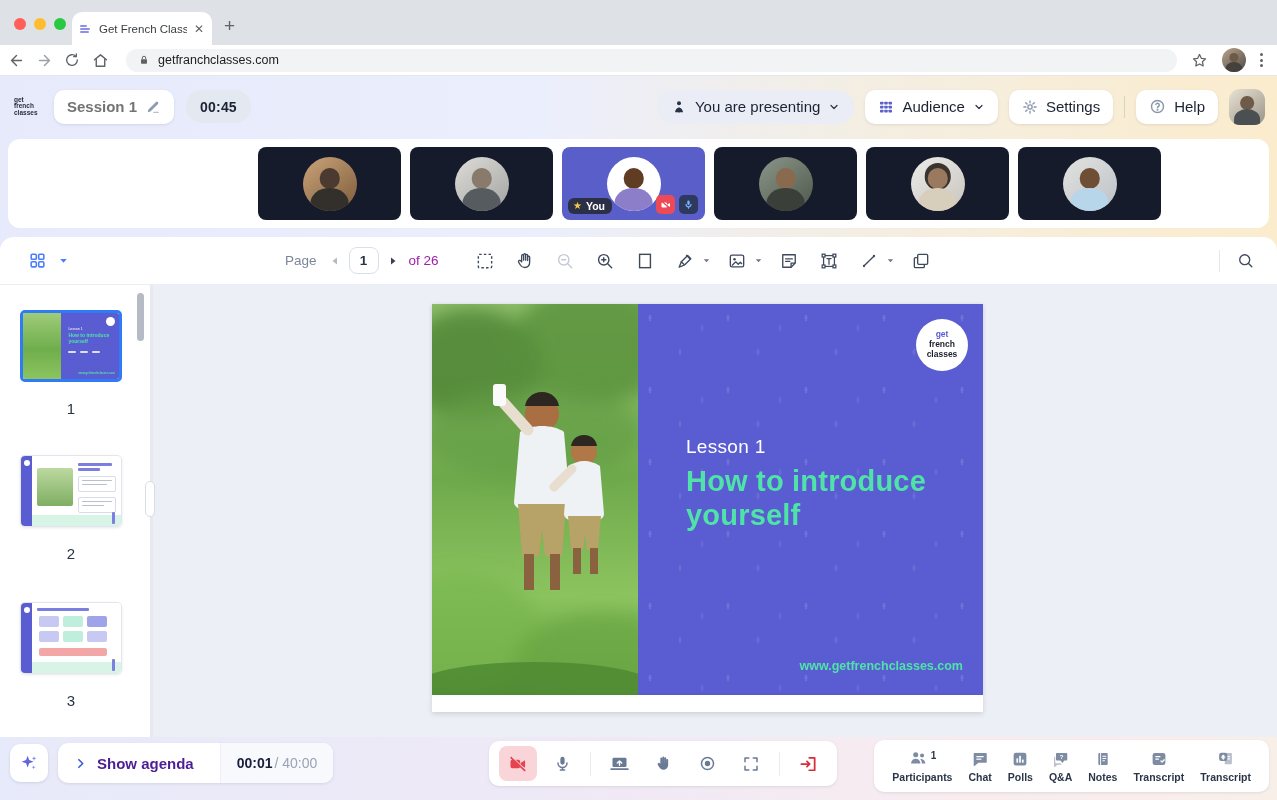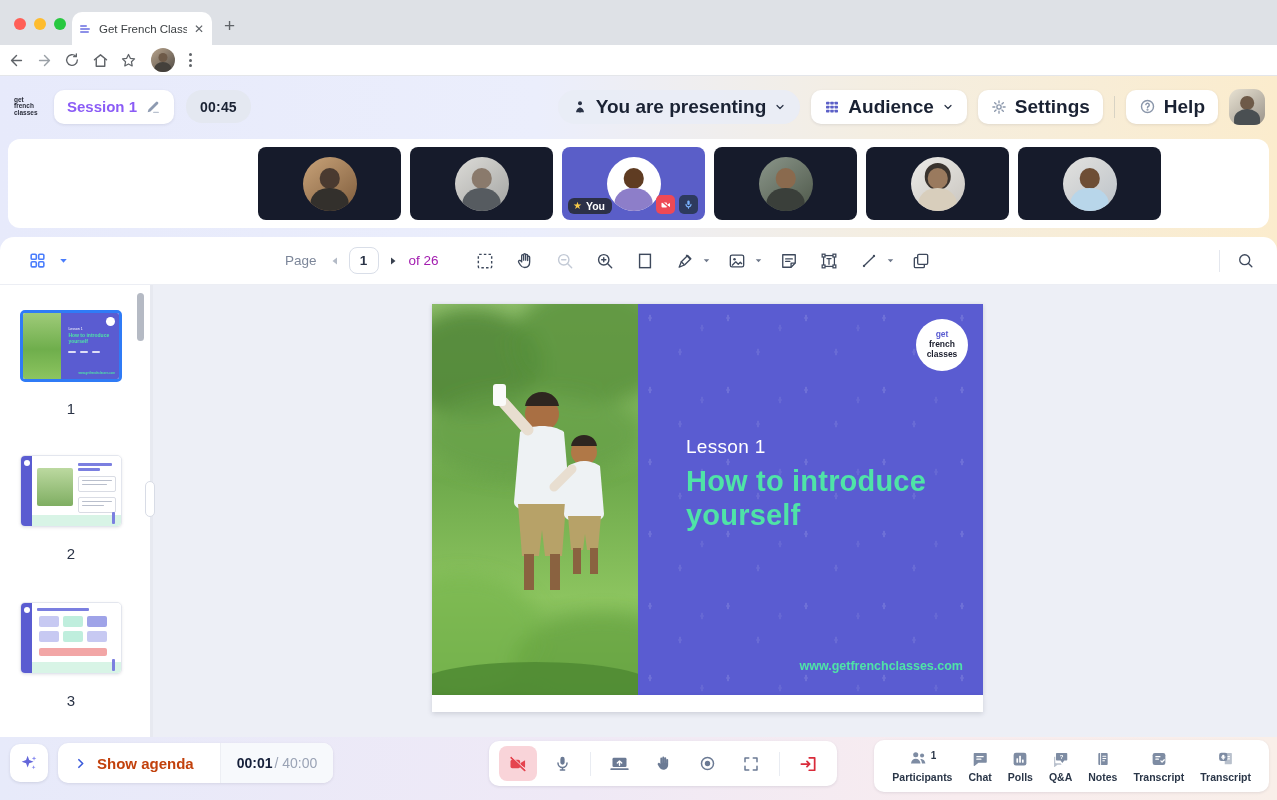--- a/index.html
+++ b/index.html
@@ -34,28 +34,28 @@
 
   
   .grad-top { position:absolute; left:0; top:76px; width:1277px; height:209px;
               background:linear-gradient(90deg,#e7eafb 0%,#ebeefc 42%,#f4eee2 68%,#fbeccd 100%); }
   .app-header { position:absolute; left:0; top:0; width:1277px; height:61px; display:flex; align-items:center; }
   .logo-mini { margin-left:14px; width:30px; line-height:1; font-size:6.5px; font-weight:bold; color:#2a2d3a; letter-spacing:0; }
   .logo-mini div { white-space:nowrap; }
   .pill-white { background:#fff; border-radius:10px; height:34px; display:flex; align-items:center;
                 box-shadow:0 1px 3px rgba(25,32,56,.10); padding:0 13px; gap:8px; }
   .session-pill { margin-left:10px; }
-  .session-title { font-size:15px; font-weight:bold; color:#8b5cf6; }
+  .session-title { font-size:15px; font-weight:bold; color:#737373; }
   .timer-pill { margin-left:12px; background:#e4e8f1; border-radius:16px; height:33px;
                 display:flex; align-items:center; padding:0 14px; }
   .timer-text { font-size:14px; font-weight:bold; color:#1a2233; letter-spacing:.2px; }
   .header-right { margin-left:auto; display:flex; align-items:center; gap:11px; padding-right:12px; }
   .presenting-pill { background:rgba(233,236,246,.95); border-radius:17px; height:34px;
                      display:flex; align-items:center; gap:8px; padding:0 14px; }
-  .btn-label { font-size:19px; font-weight:bold; color:#1a2233; }
+  .btn-label { font-size:15px; font-weight:normal; color:#1a2233; }
   .v-div { width:1px; height:22px; background:#d8d3c4; }
   .header-avatar { width:36px; height:36px; border-radius:11px; background:linear-gradient(140deg,#e8e2d2,#9a938a); position:relative; overflow:hidden; }
   .sil-head { position:absolute; left:50%; top:22%; width:38%; height:38%; transform:translateX(-50%); border-radius:50%; }
   .sil-body { position:absolute; left:50%; top:58%; width:72%; height:55%; transform:translateX(-50%); border-radius:50% 50% 0 0; }
 
   
   .strip-card { position:absolute; left:8px; top:63px; width:1261px; height:89px; background:#fff; border-radius:12px;
                 display:flex; align-items:center; gap:9px; padding-left:250px; }
   .tile { width:143px; height:73px; border-radius:8px; background:#161b2b; position:relative;
           display:flex; align-items:center; justify-content:center; flex:0 0 auto; }
@@ -148,21 +148,21 @@
   .slide-site { position:absolute; right:20px; bottom:22px; font-size:12.5px; font-weight:bold; color:#4fe3a7; }
 
   
   .bottom-bar { position:absolute; left:0; top:737px; width:1277px; height:63px;
                 background:linear-gradient(90deg,#e7eafa 0%,#efe9f6 45%,#f8ecef 75%,#f9efe9 100%); }
   .ai-btn { position:absolute; left:10px; top:7px; width:38px; height:38px; border-radius:10px; background:#fff;
             box-shadow:0 1px 3px rgba(25,32,56,.12); display:flex; align-items:center; justify-content:center; }
   .agenda-pill { position:absolute; left:58px; top:6px; height:40px; background:#fff; border-radius:10px;
                  box-shadow:0 1px 3px rgba(25,32,56,.10); display:flex; align-items:center; }
   .agenda-main { display:flex; align-items:center; gap:10px; padding:0 26px 0 16px; }
-  .agenda-label { font-size:15px; font-weight:bold; color:#c2410c; }
+  .agenda-label { font-size:15px; font-weight:bold; color:#4c1d95; }
   .agenda-time { border-left:1px solid #edeff4; background:#f7f9fc; height:100%; border-radius:0 10px 10px 0;
                  display:flex; align-items:center; padding:0 16px; font-size:14px; }
   .time-elapsed { font-weight:bold; color:#16203a; }
   .time-total { color:#9aa3b5; margin-left:2px; }
   .controls-pill { position:absolute; left:489px; top:4px; height:45px; background:#fff; border-radius:10px;
                    box-shadow:0 1px 3px rgba(25,32,56,.10); display:flex; align-items:center; padding:0 10px; gap:6px; }
   .ctrl { width:38px; height:35px; border-radius:8px; display:flex; align-items:center; justify-content:center; color:#6b7a94; }
   .ctrl.cam { background:#f9d4d9; color:#e5444f; }
   .ctrl.leave { color:#d92b3a; }
   .ctrl-sep { width:1px; height:24px; background:#e9ecf2; margin:0 3px; }
@@ -214,20 +214,29 @@
           <path d="M20 12a8 8 0 1 1-2.3-5.6"></path>
           <path d="M18.5 3v4h-4" stroke-linejoin="round"></path>
         </svg>
     </span>
     <span class="nav-ic">
       <svg width="17" height="17" viewBox="0 0 24 24" fill="none" stroke="#5f6368" stroke-width="2" stroke-linecap="round" stroke-linejoin="round">
           <path d="M3.5 11L12 4l8.5 7"></path>
           <path d="M6 9.8V20h12V9.8"></path>
         </svg>
     </span>
+    <div class="url-pill">
+      <span>
+        <svg width="12" height="12" viewBox="0 0 24 24">
+            <rect x="6" y="10.5" width="12" height="9" rx="1.5" fill="#5f6368"></rect>
+            <path d="M8.5 10.5V8a3.5 3.5 0 0 1 7 0v2.5" fill="none" stroke="#5f6368" stroke-width="2"></path>
+          </svg>
+      </span>
+      <span class="url-text">getfranchclasses.com</span>
+    </div>
     <div class="browser-right">
       <span>
         <svg width="17" height="17" viewBox="0 0 24 24" fill="none" stroke="#5f6368" stroke-width="1.8" stroke-linejoin="round">
             <path d="M12 3.5l2.6 5.4 5.9.8-4.3 4.1 1 5.9-5.2-2.8-5.2 2.8 1-5.9L3.5 9.7l5.9-.8z"></path>
           </svg>
       </span>
       <span class="browser-avatar">
         <span class="sil-head" style="background:#6e5a48"></span>
           <span class="sil-body" style="background:#44403b"></span>
       </span>

